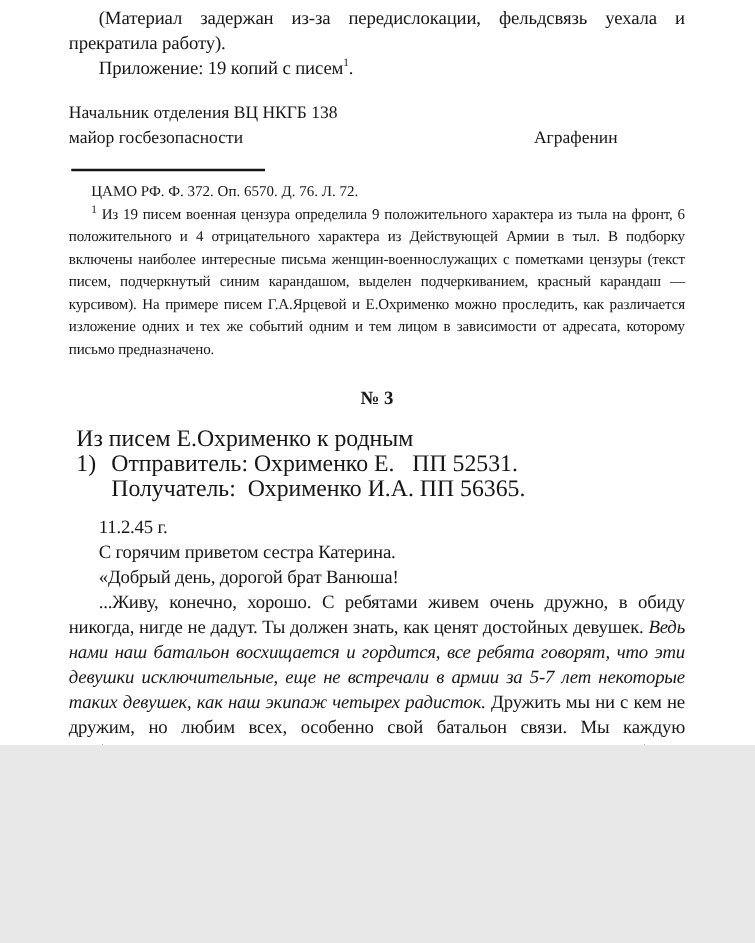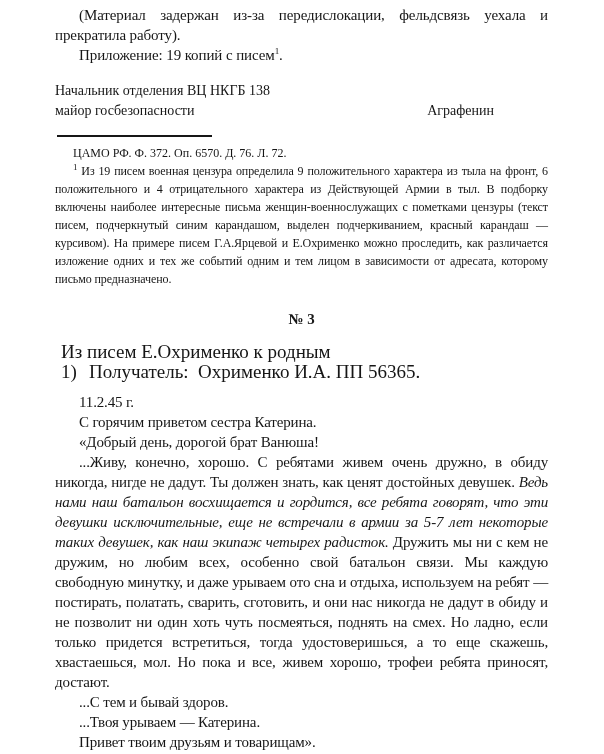--- a/index.html
+++ b/index.html
@@ -1,19 +1,19 @@
 <!DOCTYPE html>
 <html lang="ru"><head>
 <meta charset="utf-8">
 <style>
   html, body { margin: 0; padding: 0; background: #e8e8e8; }
   .page {
     position: relative;
     width: 604px;
-    height: 754px;
+    height: 596px;
     margin: 0 auto;
     background: #ffffff;
     color: #161616;
     font-family: "Liberation Serif", "DejaVu Serif", serif;
     box-sizing: border-box;
     padding: 5px 56px 0 55px;
     overflow: hidden;
   }
 
   
@@ -122,20 +122,21 @@
     </div>
   </div>
 
   <div class="doc-number">№ 3</div>
 
   <div class="letter-head">
     <p class="title">Из писем Е.Охрименко к родным</p>
     <div class="meta-row">
       <span class="meta-number">1)</span>
       <div class="meta-lines">
+        <div>Отправитель: Охрименко Е.   ПП 52531.</div>
         <div>Получатель:  Охрименко И.А. ПП 56365.</div>
       </div>
     </div>
   </div>
 
   <div class="letter-body">
     <div class="letter-date">11.2.45 г.</div>
     <div class="letter-line">С горячим приветом сестра Катерина.</div>
     <div class="letter-line">«Добрый день, дорогой брат Ванюша!</div>
     <p class="letter-para"><span class="seg-roman">...Живу, конечно, хорошо. С ребятами живем очень дружно, в обиду никогда, нигде не дадут. Ты должен знать, как ценят достойных девушек. </span><span class="seg-italic">Ведь нами наш батальон восхищается и гордится, все ребята говорят, что эти девушки исключительные, еще не встречали в армии за 5-7 лет некоторые таких девушек, как наш экипаж четырех радисток.</span><span class="seg-roman"> Дружить мы ни с кем не дружим, но любим всех, особенно свой батальон связи. Мы каждую свободную минутку, и даже урываем ото сна и отдыха, используем на ребят — постирать, полатать, сварить, сготовить, и они нас никогда не дадут в обиду и не позволит ни один хоть чуть посмеяться, поднять на смех. Но ладно, если только придется встретиться, тогда удостоверишься, а то еще скажешь, хвастаешься, мол. Но пока и все, живем хорошо, трофеи ребята приносят, достают.</span></p>

